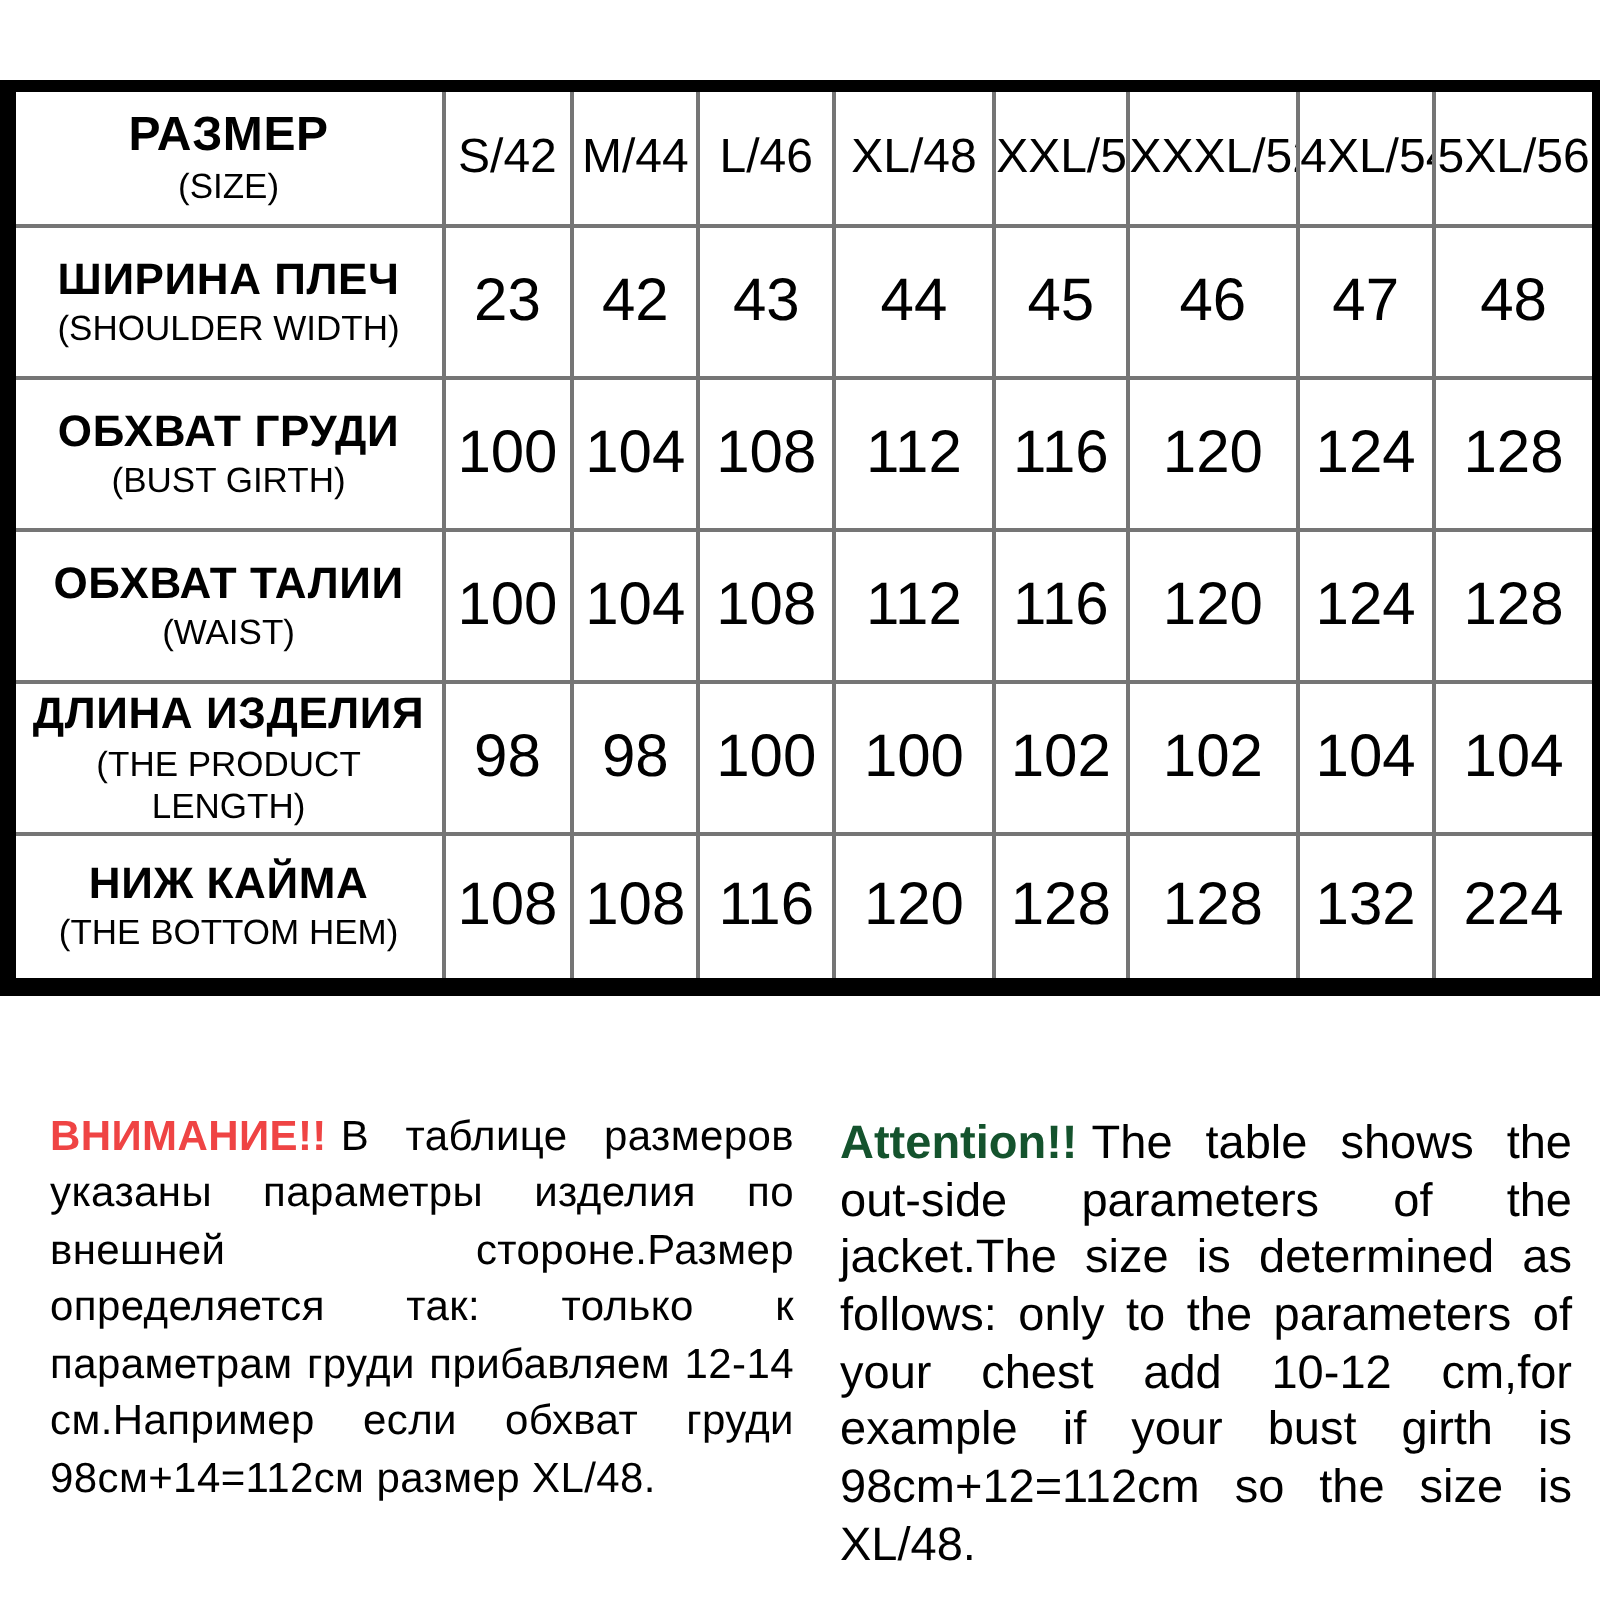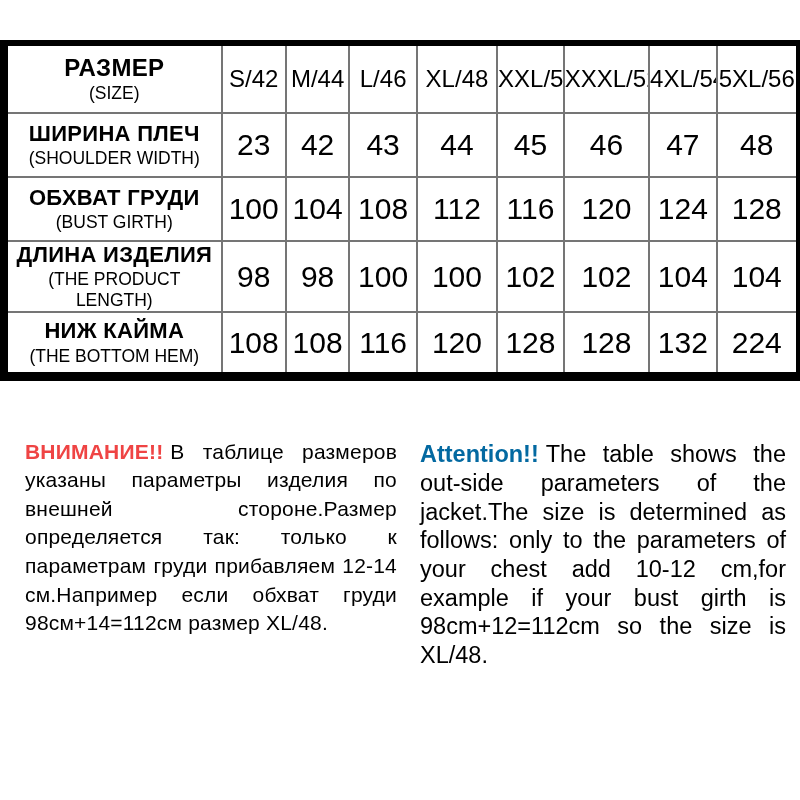--- a/index.html
+++ b/index.html
@@ -27,21 +27,21 @@
     border-color: #000000;
     border-width: 6px 4px 9px 8px;
   }
   table.size-table td {
     border: 2px solid #757575;
     text-align: center;
     vertical-align: middle;
     padding: 0;
     overflow: hidden;
   }
-  table.size-table tr       { height: 64px; }
+  table.size-table tr       { height: 76px; }
   table.size-table tr.head-row { height: 70px; }
 
   .lbl-ru {
     display: block;
     font-weight: bold;
     font-size: 22px;
     letter-spacing: 0.3px;
     line-height: 1.15;
   }
   .head-row .lbl-ru { font-size: 24px; }
@@ -136,20 +136,34 @@
           <td class="num">104</td>
           <td class="num">108</td>
           <td class="num">112</td>
           <td class="num">116</td>
           <td class="num">120</td>
           <td class="num">124</td>
           <td class="num">128</td>
         </tr>
         <tr>
           <td>
+            <span class="lbl-ru">ОБХВАТ ТАЛИИ</span>
+            <span class="lbl-en">(WAIST)</span>
+          </td>
+          <td class="num">100</td>
+          <td class="num">104</td>
+          <td class="num">108</td>
+          <td class="num">112</td>
+          <td class="num">116</td>
+          <td class="num">120</td>
+          <td class="num">124</td>
+          <td class="num">128</td>
+        </tr>
+        <tr>
+          <td>
             <span class="lbl-ru">ДЛИНА ИЗДЕЛИЯ</span>
             <span class="lbl-en">(THE PRODUCT LENGTH)</span>
           </td>
           <td class="num">98</td>
           <td class="num">98</td>
           <td class="num">100</td>
           <td class="num">100</td>
           <td class="num">102</td>
           <td class="num">102</td>
           <td class="num">104</td>
@@ -170,17 +184,17 @@
           <td class="num">224</td>
         </tr>
       </tbody>
   </table>
 
   <div class="notes">
     <p class="note note-ru">
       <span class="hl" style="color: #ef4444;">ВНИМАНИЕ!!</span><span>В таблице размеров указаны параметры изделия по внешней стороне.Размер определяется так: только к параметрам груди прибавляем 12-14 см.Например если обхват груди 98см+14=112см размер XL/48.</span>
     </p>
     <p class="note note-en">
-      <span class="hl" style="color: #0369a1;">Attention!!</span><span>The table shows the out-side parameters of the jacket.The size is determined as follows: only to the parameters of your chest add 10-12 cm,for example if your bust girth is 98cm+12=112cm so the size is XL/48.</span>
+      <span class="hl" style="color: #14532d;">Attention!!</span><span>The table shows the out-side parameters of the jacket.The size is determined as follows: only to the parameters of your chest add 10-12 cm,for example if your bust girth is 98cm+12=112cm so the size is XL/48.</span>
     </p>
   </div>
 
 </div>
 
 </body></html>

